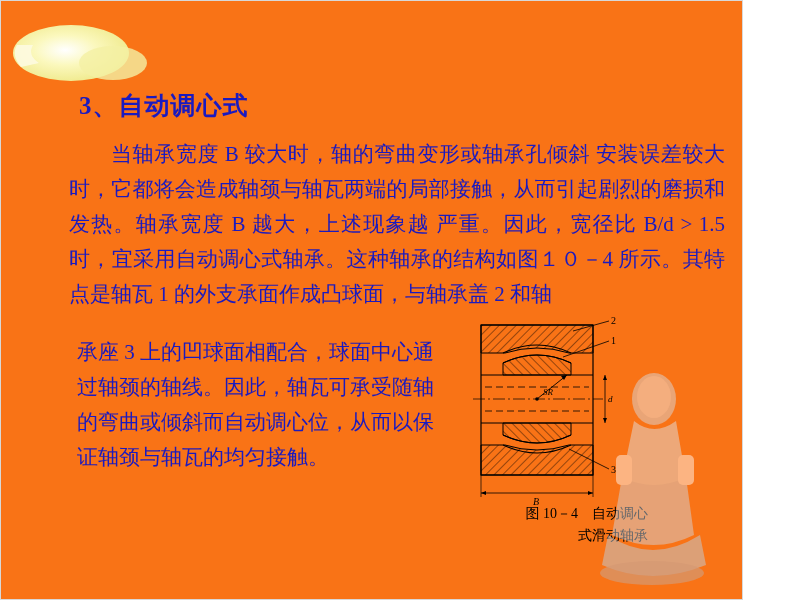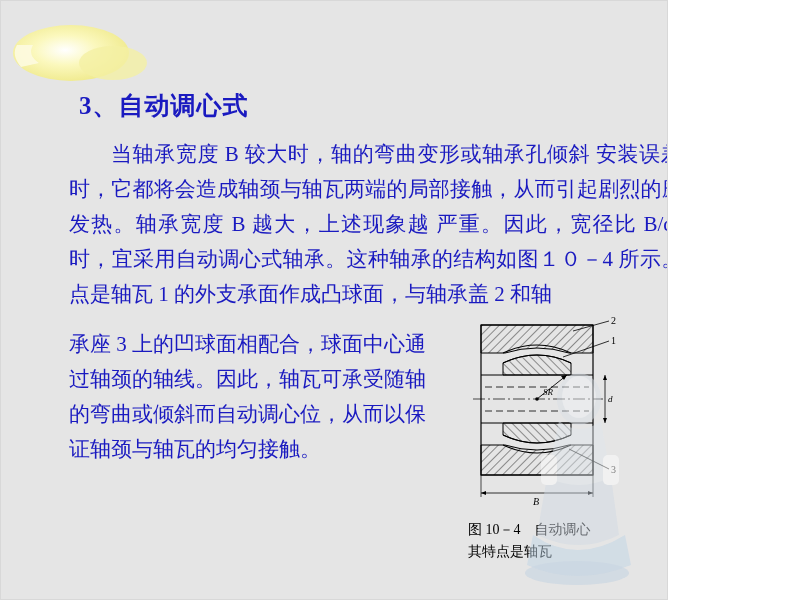--- a/index.html
+++ b/index.html
@@ -8,23 +8,23 @@
   }
   body {
     width: 800px;
     height: 600px;
     background: #ffffff;
     font-family: "Liberation Serif", serif;
     overflow: hidden;
   }
   #slide {
     position: relative;
-    width: 668px;
+    width: 743px;
     height: 600px;
-    background: #e5e5e5;
+    background: #f97316;
     box-sizing: border-box;
     border: 1px solid #d8d8d8;
     overflow: hidden;
   }
 
   
   .blob {
     position: absolute;
     left: 8px;
     top: 14px;
@@ -68,44 +68,44 @@
     position: absolute;
     left: 60px;
     top: 318px;
     width: 390px;
     color: #1a1ac0;
     font-size: 21px;
     line-height: 35px;
     font-family: "Liberation Serif", serif;
   }
   .body-text-lower p {
-    margin: 8px;
+    margin: 16px;
   }
 
   
   .figure-wrap {
     position: absolute;
     left: 472px;
     top: 316px;
     width: 180px;
     height: 240px;
   }
   .figure-box {
     position: absolute;
     left: 0;
     top: 0;
     width: 155px;
     height: 190px;
   }
   .fig-caption {
     position: absolute;
     left: -5px;
-    top: 202px;
+    top: 186px;
     width: 180px;
-    text-align: left;
+    text-align: right;
     color: #000000;
     font-size: 14px;
     line-height: 22px;
     font-family: "Liberation Serif", serif;
   }
 
   
   .statue {
     position: absolute;
     right: 20px;
@@ -201,21 +201,21 @@
 
       <line x1="90" y1="40" x2="136" y2="24" stroke="#000" stroke-width="0.8"></line>
       <text x="138" y="27" font-size="10" font-family="Liberation Serif, serif" fill="#000">1</text>
 
       <line x1="96" y1="132" x2="136" y2="152" stroke="#000" stroke-width="0.8"></line>
       <text x="138" y="156" font-size="10" font-family="Liberation Serif, serif" fill="#000">3</text>
     </svg>
 
     <div class="fig-caption">
       <div>图 10－4　自动调心</div>
-      <div>其特点是轴瓦</div>
+      <div>式滑动轴承</div>
     </div>
   </div>
 
   <svg class="statue" viewBox="0 0 140 230">
     <g opacity="0.55">
       <ellipse cx="72" cy="40" rx="22" ry="26" fill="#d7dee6"></ellipse>
       <ellipse cx="72" cy="38" rx="17" ry="21" fill="#eef2f6"></ellipse>
       <path d="M52 62 Q72 78 94 62 L104 120 Q72 136 40 120 Z" fill="#dfe6ec"></path>
       <path d="M40 118 Q72 134 104 118 L112 176 Q72 196 30 176 Z" fill="#cfd9e3"></path>
       <rect x="34" y="96" width="16" height="30" rx="5" fill="#ffffff"></rect>

